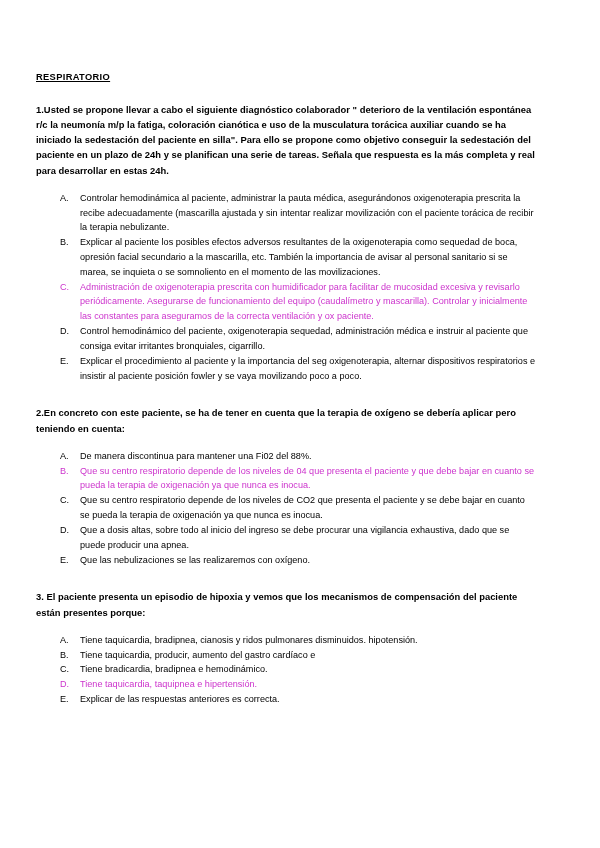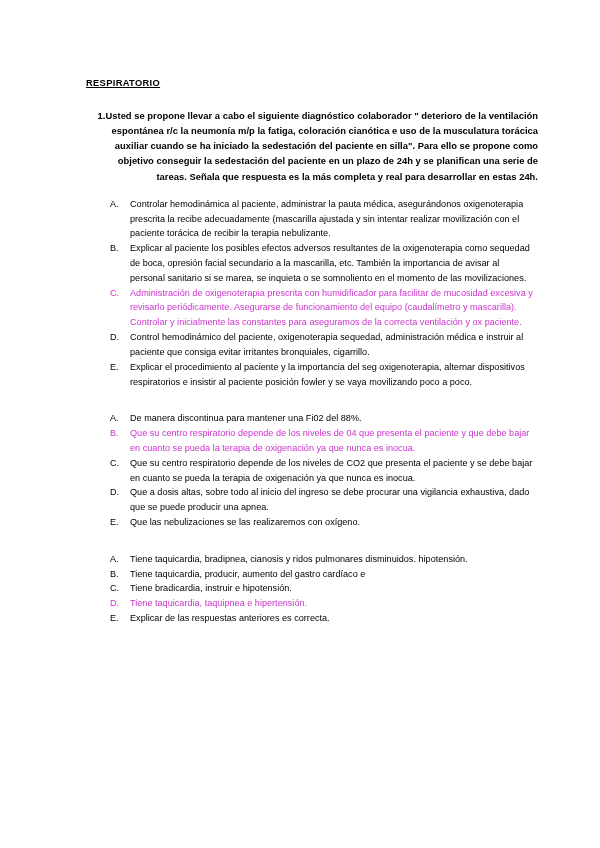--- a/index.html
+++ b/index.html
@@ -14,37 +14,36 @@
     font-family: "Liberation Sans", sans-serif;
     color: #000000;
     overflow: hidden;
   }
   .page {
     position: relative;
     width: 600px;
     height: 685px;
     background: #ffffff;
     box-sizing: border-box;
-    padding: 72px 62px 0 86px;
-    margin-top: 6px;
+    padding: 72px 62px 0 36px;
   }
   .doc-title {
     font-size: 9.3px;
     font-weight: bold;
     text-decoration: underline;
     letter-spacing: 0.35px;
     margin: 0 0 18px 0;
     line-height: 1.25;
   }
   .question {
     font-size: 9.4px;
     font-weight: bold;
     line-height: 1.62;
     margin: 0;
-    text-align: right;
+    text-align: left;
     letter-spacing: 0.02px;
   }
   .options {
     list-style: none;
     margin: 13px 0 0 0;
     padding: 0 0 0 24px;
   }
   .option {
     display: flex;
     align-items: flex-start;
@@ -101,20 +100,21 @@
         <span class="option-text">Control hemodinámico del paciente, oxigenoterapia sequedad, administración médica e instruir al paciente que consiga evitar irritantes bronquiales, cigarrillo.</span>
       </li>
       <li class="option">
         <span class="option-letter">E.</span>
         <span class="option-text">Explicar el procedimiento al paciente y la importancia del seg oxigenoterapia, alternar dispositivos respiratorios e insistir al paciente posición fowler y se vaya movilizando poco a poco.</span>
       </li>
     </ul>
   </div>
 
   <div class="block q2">
+    <p class="question">2.En concreto con este paciente, se ha de tener en cuenta que la terapia de oxígeno se debería aplicar pero teniendo en cuenta:</p>
     <ul class="options">
       <li class="option">
         <span class="option-letter">A.</span>
         <span class="option-text">De manera discontinua para mantener una Fi02 del 88%.</span>
       </li>
       <li class="option highlight">
         <span class="option-letter">B.</span>
         <span class="option-text"> Que su centro respiratorio depende de los niveles de 04 que presenta el paciente y que debe bajar en cuanto se pueda la terapia de oxigenación ya que nunca es inocua.</span>
       </li>
       <li class="option">
@@ -126,32 +126,33 @@
         <span class="option-text">Que a dosis altas, sobre todo al inicio del ingreso se debe procurar una vigilancia exhaustiva, dado que se puede producir una apnea.</span>
       </li>
       <li class="option">
         <span class="option-letter">E.</span>
         <span class="option-text"> Que las nebulizaciones se las realizaremos con oxígeno.</span>
       </li>
     </ul>
   </div>
 
   <div class="block q3">
+    <p class="question">3. El paciente presenta un episodio de hipoxia y vemos que los mecanismos de compensación del paciente están presentes porque:</p>
     <ul class="options">
       <li class="option">
         <span class="option-letter">A.</span>
         <span class="option-text">Tiene taquicardia, bradipnea, cianosis y ridos pulmonares disminuidos. hipotensión.</span>
       </li>
       <li class="option">
         <span class="option-letter">B.</span>
         <span class="option-text">Tiene taquicardia, producir, aumento del gastro cardíaco e</span>
       </li>
       <li class="option">
         <span class="option-letter">C.</span>
-        <span class="option-text">Tiene bradicardia, instruir e hipotensión.</span>
+        <span class="option-text">Tiene bradicardia, bradipnea e hemodinámico.</span>
       </li>
       <li class="option highlight">
         <span class="option-letter">D.</span>
         <span class="option-text">Tiene taquicardia, taquipnea e hipertensión.</span>
       </li>
       <li class="option">
         <span class="option-letter">E.</span>
         <span class="option-text">Explicar de las respuestas anteriores es correcta.</span>
       </li>
     </ul>

